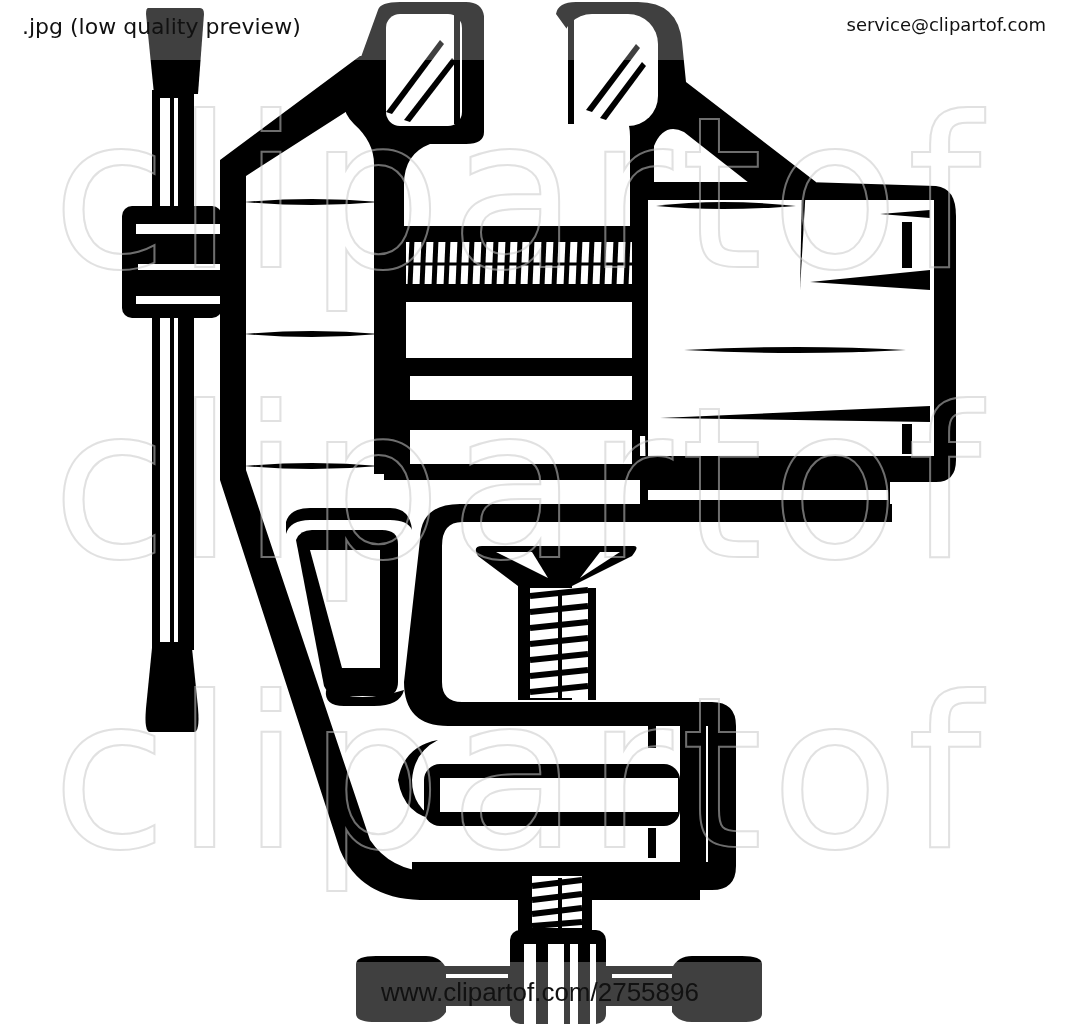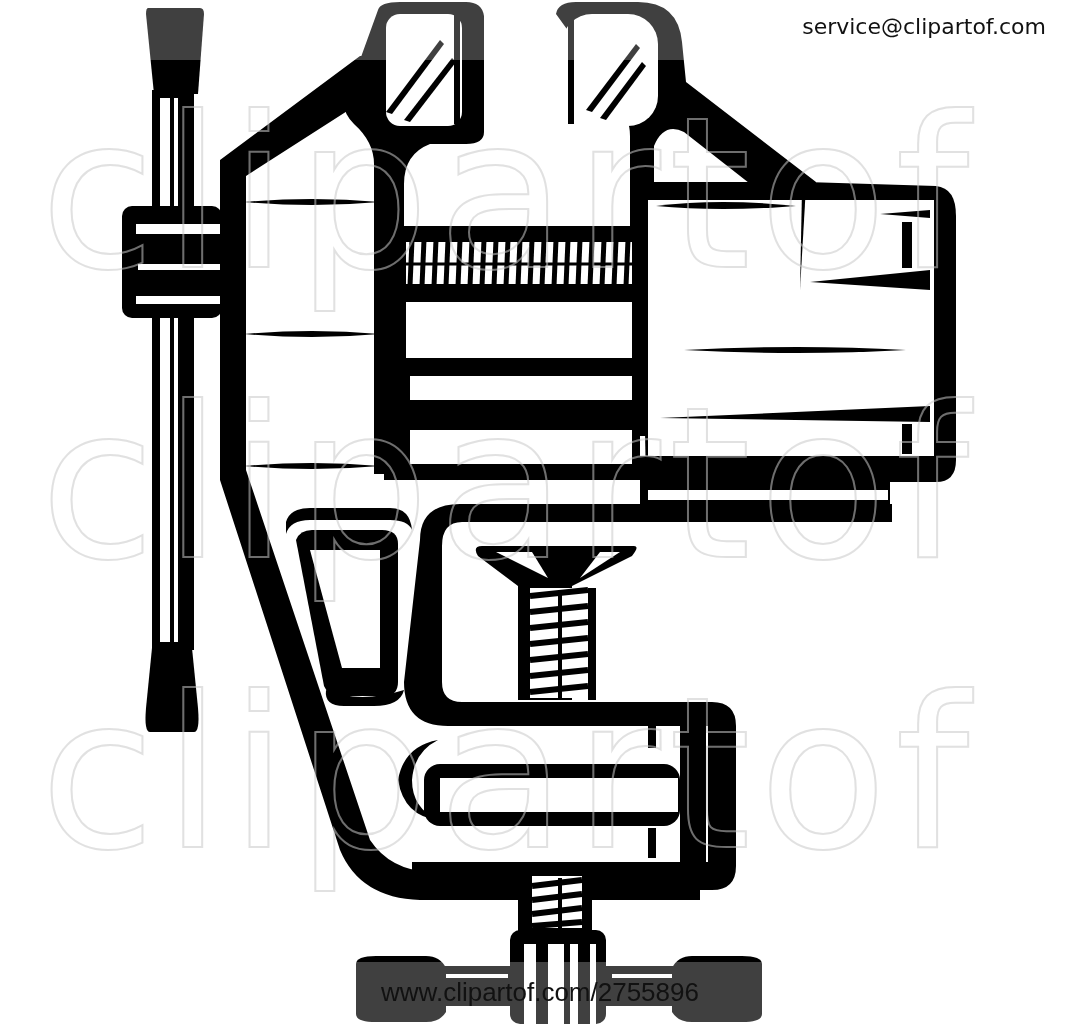--- a/index.html
+++ b/index.html
@@ -1,23 +1,23 @@
 <!DOCTYPE html>
 <html><head>
   <meta charset="utf-8">
   <style>
     html, body { margin: 0; padding: 0; background: #ffffff; }
     body { width: 1080px; height: 1024px; position: relative; overflow: hidden; font-family: "DejaVu Sans", sans-serif; }
     .stage { position: absolute; left: 0; top: 0; width: 1080px; height: 1024px; }
     .stage svg { position: absolute; left: 0; top: 0; }
     .hdr-left { position: absolute; left: 22px; top: 14px; font-size: 22px; color: #111; z-index: 5; font-family: "DejaVu Sans", sans-serif; }
-    .hdr-right { position: absolute; right: 34px; top: 14px; font-size: 22px; color: #111; z-index: 5; font-family: "DejaVu Sans", sans-serif; }
+    .hdr-right { position: absolute; right: 34px; top: 14px; font-size: 18px; color: #111; z-index: 5; font-family: "DejaVu Sans", sans-serif; }
     .footer-url { position: absolute; left: 0; width: 1080px; top: 977px; text-align: center; font-size: 26px; color: #111; z-index: 6; font-family: "Liberation Sans", sans-serif; letter-spacing: 0px; }
     .wm-band { position: absolute; left: 0; width: 1080px; height: 22px; background: rgba(255,255,255,0.22); z-index: 4; }
-    .wm-text { position: absolute; left: 40px; font-size: 210px; line-height: 1; font-family: "DejaVu Sans", sans-serif; color: rgba(255,255,255,0.0); -webkit-text-stroke: 2px rgba(200,200,200,0.55); z-index: 3; pointer-events: none; letter-spacing: 8px; }
+    .wm-text { position: absolute; left: 52px; font-size: 210px; line-height: 1; font-family: "DejaVu Sans", sans-serif; color: rgba(255,255,255,0.0); -webkit-text-stroke: 2px rgba(200,200,200,0.55); z-index: 3; pointer-events: none; letter-spacing: 8px; }
   </style>
 </head>
 <body>
 
 <div class="stage">
 
   <svg width="1080" height="1024" viewBox="0 0 1080 1024" xmlns="http://www.w3.org/2000/svg">
     <g fill="#000" stroke="none">
 
       <g>
@@ -152,15 +152,16 @@
     </g>
   </svg>
 
   <div class="wm-text" style="top:90px;">clipartof</div>
   <div class="wm-text" style="top:380px;">clipartof</div>
   <div class="wm-text" style="top:670px;">clipartof</div>
 
   <div class="wm-band" style="top:0;height:60px;background:rgba(255,255,255,0.25)"></div>
   <div class="wm-band" style="top:962px;height:62px;background:rgba(255,255,255,0.25)"></div>
 
+  <div class="hdr-left">.jpg (low quality preview)</div>
   <div class="hdr-right">service@clipartof.com</div>
   <div class="footer-url">www.clipartof.com/2755896</div>
 </div>
 
 </body></html>

